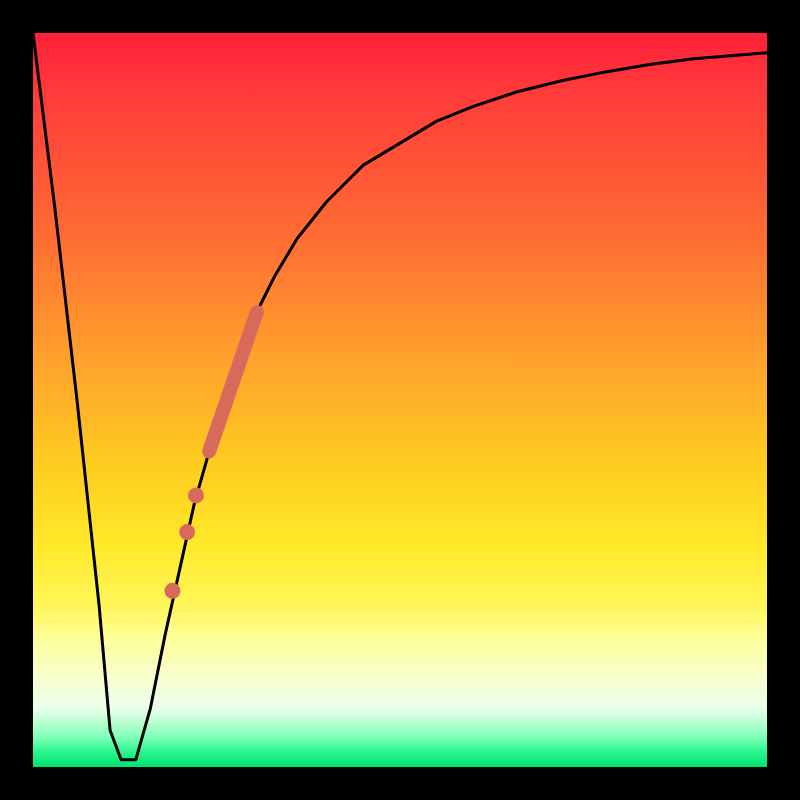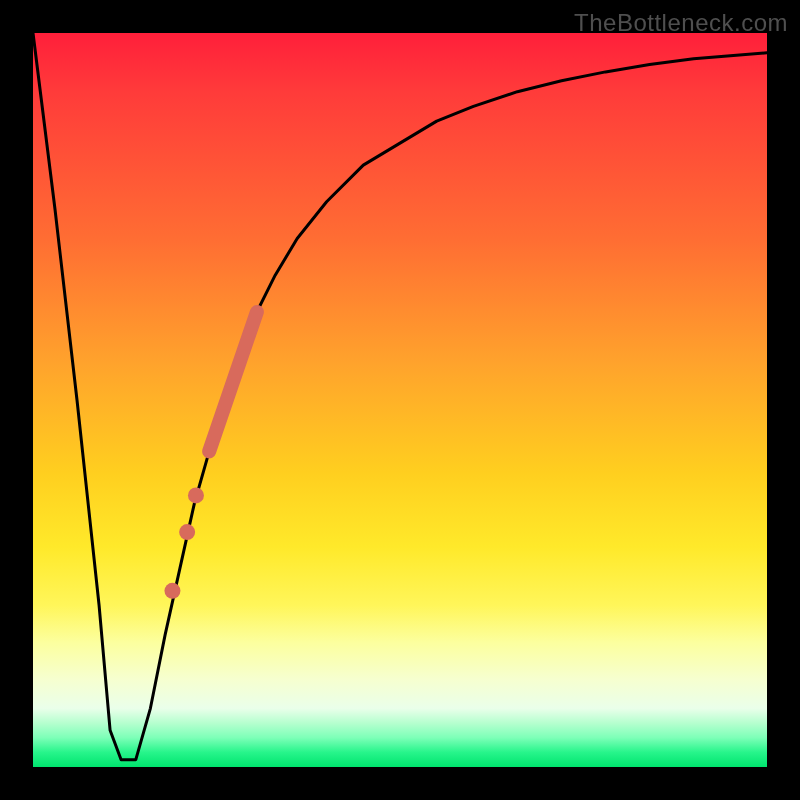--- a/index.html
+++ b/index.html
@@ -58,21 +58,20 @@
     width: 800px;
     height: 800px;
     pointer-events: none;
   }
 </style>
 </head>
 <body>
 
 <div class="frame">
   <div class="plot-area"></div>
-  <div class="watermark">TheBottleneck.com</div>
   <svg class="overlay" viewBox="0 0 800 800">
     <g id="curve-group">
         <path d="M33.0 33.0 L55.0 209.2 L77.0 400.0 L99.1 605.5 L110.1 730.3 L121.1 759.7 L135.8 759.7 L150.4 708.3 L165.1 634.9 L179.8 568.8 L194.5 502.8 L209.2 451.4 L223.8 400.0 L238.5 356.0 L253.2 319.3 L275.2 275.2 L297.2 238.5 L326.6 201.8 L363.3 165.1 L400.0 143.1 L436.7 121.1 L473.4 106.4 L517.4 91.7 L561.5 80.7 L605.5 71.9 L649.6 64.6 L693.6 58.7 L730.3 55.8 L767.0 52.8" fill="none" stroke="#000000" stroke-width="3" stroke-linejoin="round" stroke-linecap="round"></path>
       </g>
     <g id="marker-group">
         <line x1="209.16" y1="451.38000000000005" x2="256.87" y2="311.92" stroke="#d86a5c" stroke-width="14" stroke-linecap="round"></line>
         <circle cx="195.948" cy="495.42" r="8" fill="#d86a5c"></circle>
         <circle cx="187.14" cy="532.1199999999999" r="8" fill="#d86a5c"></circle>
         <circle cx="172.46" cy="590.84" r="8" fill="#d86a5c"></circle>
       </g>

